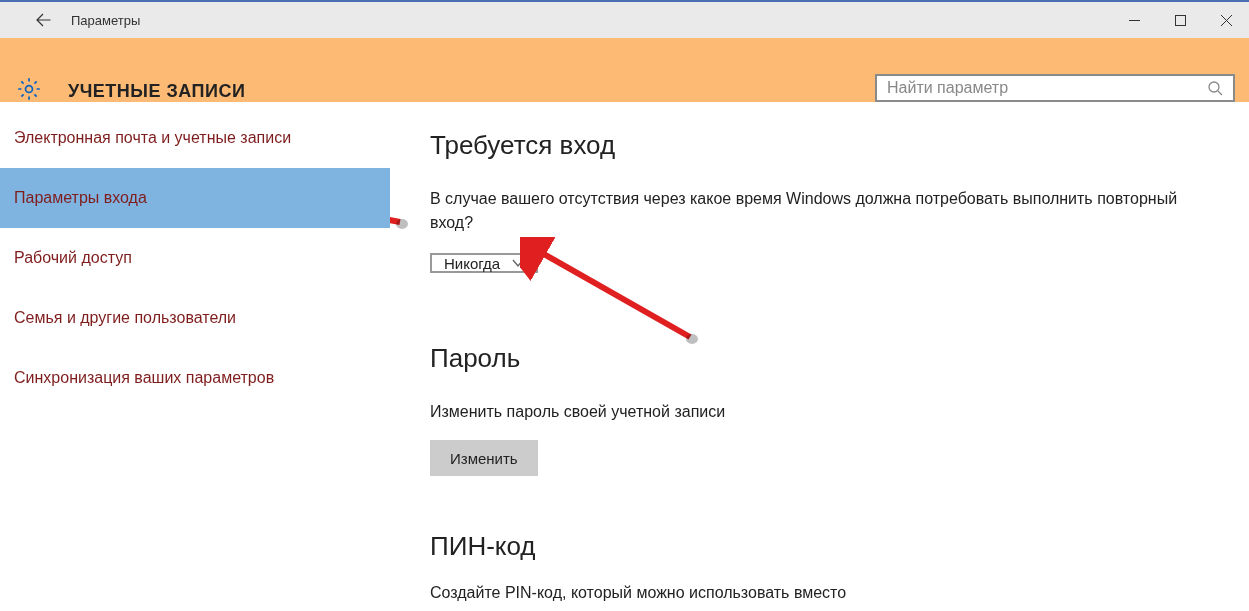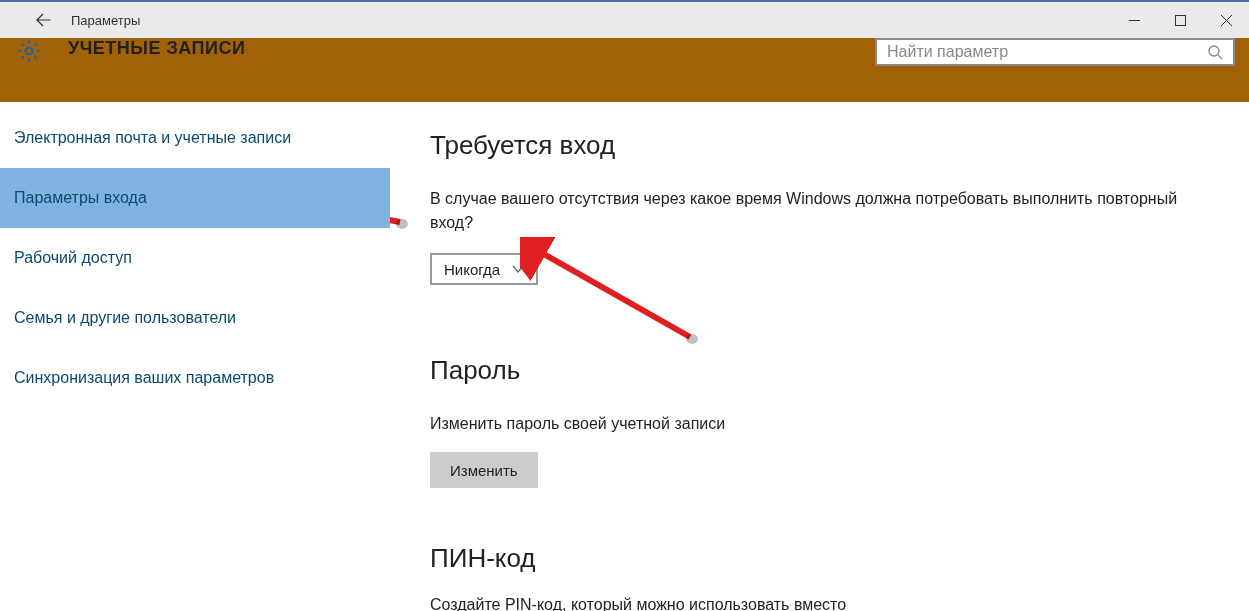--- a/index.html
+++ b/index.html
@@ -6,38 +6,38 @@
   html, body { width: 1249px; height: 611px; font-family: "Segoe UI", Tahoma, sans-serif; background: #fff; color: #000; overflow: hidden; }
   .window { width: 1249px; height: 611px; display: flex; flex-direction: column; background: #fff; border-top: 2px solid #4a6fb3; }
   .titlebar { height: 36px; display: flex; align-items: center; background: #eaeaea; padding-left: 21px; }
   .back-btn { width: 44px; height: 36px; display: flex; align-items: center; justify-content: center; }
   .back-btn svg { width: 18px; height: 18px; }
   .title-text { font-size: 13px; color: #333; margin-left: 6px; }
   .win-controls { margin-left: auto; display: flex; }
   .win-btn { width: 46px; height: 36px; display: flex; align-items: center; justify-content: center; }
   .win-btn svg { width: 11px; height: 11px; }
 
-  .header-row { height: 64px; background: #a16207; display: flex; align-items: flex-start; padding: 0 14px 0 10px; }
+  .header-row { height: 64px; background: #fdba74; display: flex; align-items: flex-end; padding: 0 14px 0 10px; }
   .gear-wrap { width: 38px; display:flex; justify-content:center; }
   .gear-wrap svg { width: 26px; height: 26px; }
   .page-title { font-size: 18px; font-weight: 600; letter-spacing: 0.5px; color: #222; margin-left: 20px; }
   .search-box { margin-left: auto; width: 360px; height: 28px; border: 2px solid #8a8a8a; background: #fff; display: flex; align-items: center; padding: 0 10px; }
   .search-box input { flex: 1; border: none; outline: none; font-size: 16px; color: #666; background: transparent; }
   .search-box input::placeholder { color: #888; }
   .search-box svg { width: 16px; height: 16px; }
 
   .body-row { flex: 1; display: flex; background: #fff; overflow: hidden; }
   .sidebar { width: 390px; background: #fff; padding-top: 6px; }
-  .sidebar-item { height: 60px; display: flex; align-items: center; padding-left: 14px; font-size: 16px; color: #0c4a6e; }
+  .sidebar-item { height: 60px; display: flex; align-items: center; padding-left: 14px; font-size: 16px; color: #7f1d1d; }
   .sidebar-item.selected { background: #7fb3e0; }
 
   .content { flex: 1; padding: 28px 16px 0 40px; position: relative; overflow: hidden; }
   .sec-h { font-size: 26px; font-weight: 400; color: #222; margin-bottom: 26px; }
   .sec-p { font-size: 16px; color: #222; line-height: 1.5; margin-bottom: 18px; max-width: 760px; }
-  .dropdown { display: inline-flex; align-items: center; height: 32px; border: 2px solid #999; padding: 0 12px; font-size: 15px; color: #222; background: #fff; gap: 12px; }
+  .dropdown { display: inline-flex; align-items: center; height: 20px; border: 2px solid #999; padding: 0 12px; font-size: 15px; color: #222; background: #fff; gap: 12px; }
   .dropdown svg { width: 12px; height: 12px; }
   .sec-block { margin-top: 70px; }
   .btn-gray { display: inline-flex; align-items: center; height: 36px; padding: 0 20px; background: #ccc; border: none; font-size: 15px; color: #222; margin-top: 12px; }
   .sec-block2 { margin-top: 55px; }
   .cut-text { font-size: 16px; color: #222; margin-top: 22px; }
 
   .arrow-annot { position: absolute; pointer-events: none; }
 </style>
 </head>
 <body>

